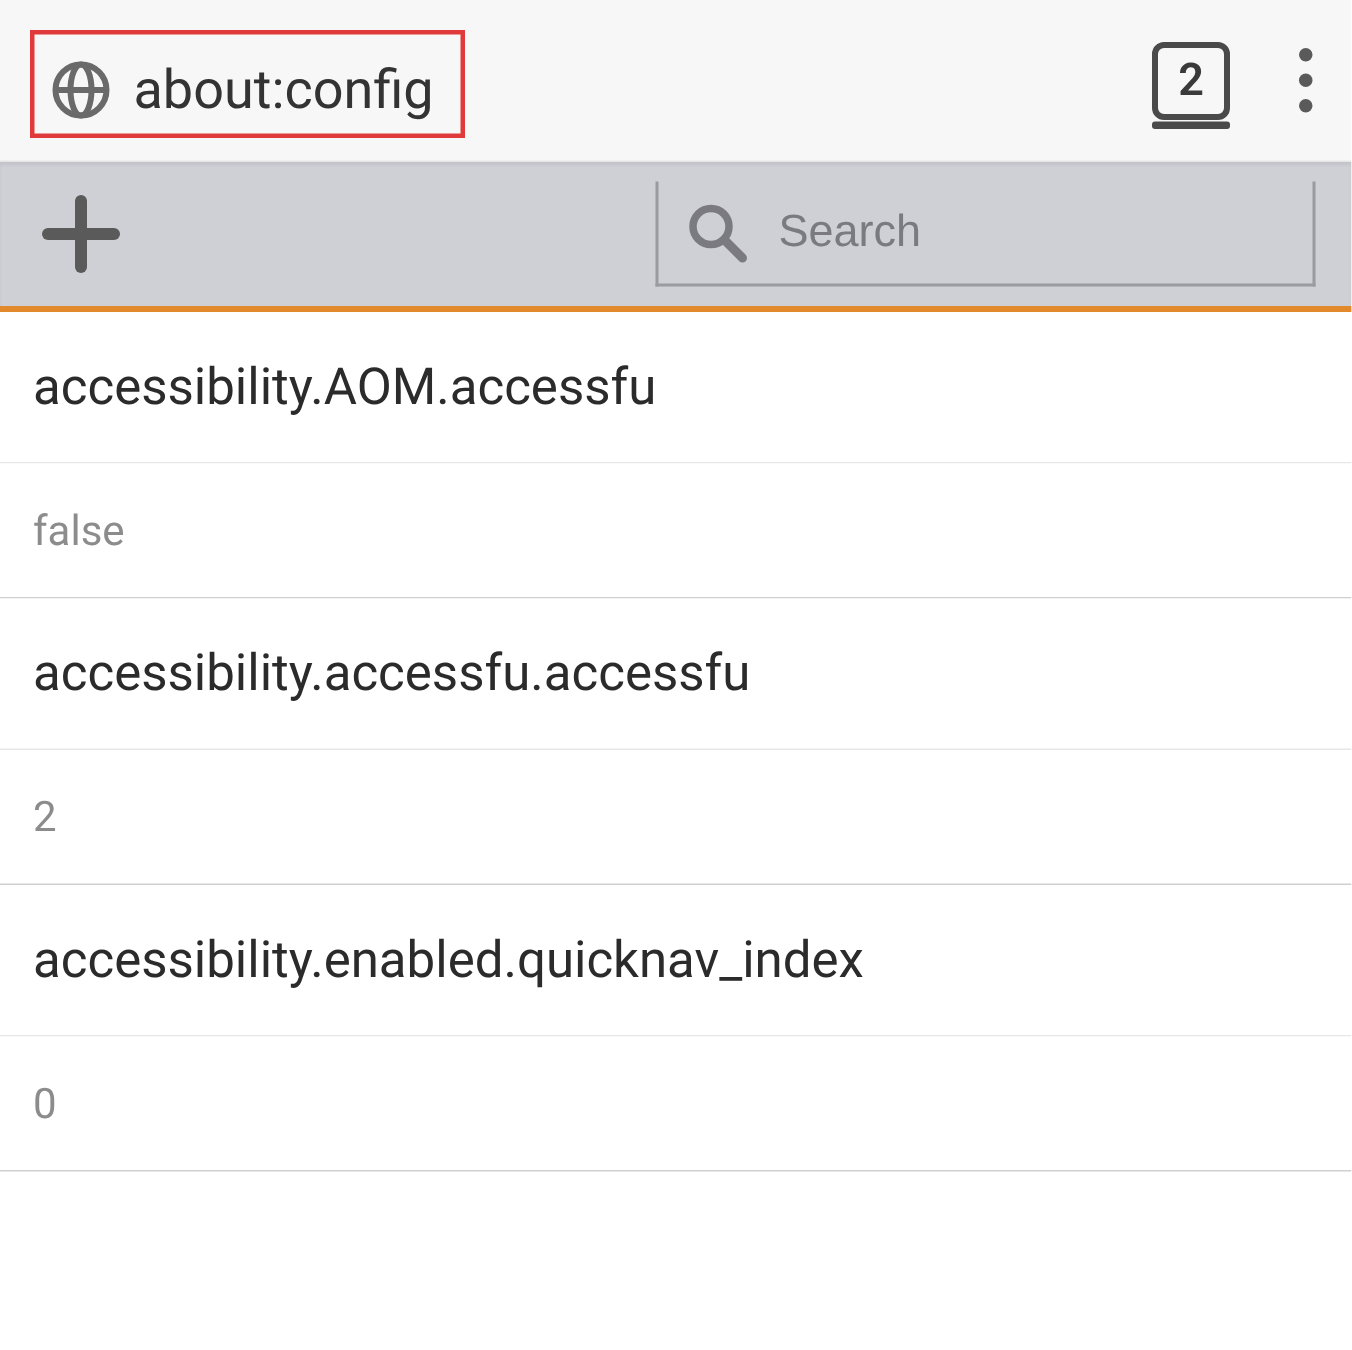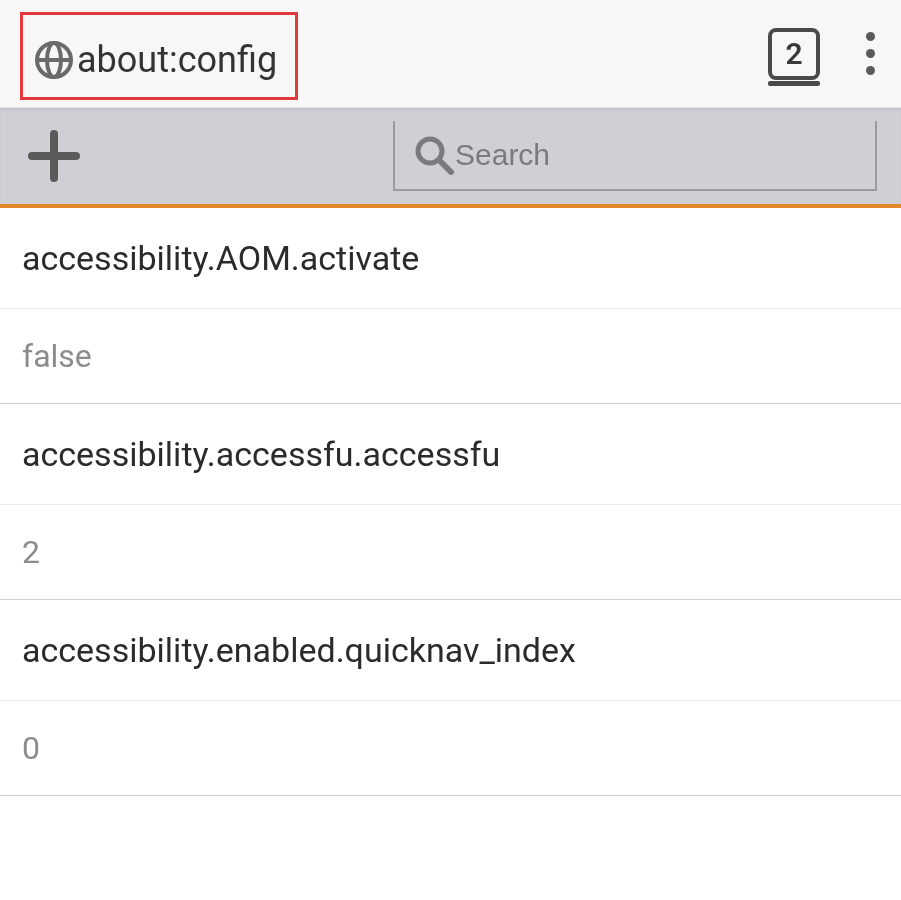--- a/index.html
+++ b/index.html
@@ -11,22 +11,22 @@
     display: flex;
     align-items: center;
     padding: 0 20px;
     border-bottom: 1px solid #e5e5e5;
   }
   .url-box {
     border: 3px solid #e03a3a;
     display: flex;
     align-items: center;
     padding: 20px 18px 12px 10px;
-    gap: 2px;
-    height: 88px;
+    gap: 14px;
+    height: 72px;
     margin-top: 4px;
   }
   .url-text {
     font-size: 36px;
     color: #333;
   }
   .top-spacer { flex: 1; }
 
   .tab-count-box {
     width: 52px;
@@ -82,21 +82,22 @@
     display: flex;
     align-items: center;
     justify-content: center;
     cursor: pointer;
   }
   .toolbar-spacer { flex: 1; }
 
   .search-wrap {
     display: flex;
     align-items: center;
-    width: 484px;
+    gap: 20px;
+    width: 440px;
     height: 70px;
     border-left: 2px solid #9a9aa0;
     border-right: 2px solid #9a9aa0;
     border-bottom: 2px solid #9a9aa0;
     padding: 0 10px 0 18px;
   }
   .search-input {
     flex: 1;
     border: none;
     background: transparent;
@@ -110,21 +111,21 @@
 
   .pref-name {
     padding: 30px 22px;
     font-size: 34px;
     color: #2b2b2b;
     border-bottom: 1px solid #e7e7e7;
     background: #fff;
   }
   .pref-value {
     padding: 28px 22px;
-    font-size: 32px;
+    font-size: 28px;
     color: #8c8c8c;
     border-bottom: 1px solid #cfcfcf;
     background: #fff;
   }
 
   svg { display: block; }
 </style>
 </head>
 <body>
 
@@ -163,21 +164,21 @@
       <svg width="42" height="42" viewBox="0 0 42 42">
         <circle cx="17" cy="17" r="12" fill="none" stroke="#7a7a80" stroke-width="5"></circle>
         <line x1="26" y1="26" x2="38" y2="38" stroke="#7a7a80" stroke-width="6" stroke-linecap="round"></line>
       </svg>
     </span>
     <input class="search-input" type="text" placeholder="Search" style="">
   </div>
 </div>
 
 <div class="list">
-  <div class="pref-name">accessibility.AOM.activate</div>
+  <div class="pref-name">accessibility.AOM.accessfu</div>
   <div class="pref-value">false</div>
 
   <div class="pref-name">accessibility.accessfu.accessfu</div>
   <div class="pref-value">2</div>
 
   <div class="pref-name">accessibility.enabled.quicknav_index</div>
   <div class="pref-value">0</div>
 </div>
 
 </body></html>

